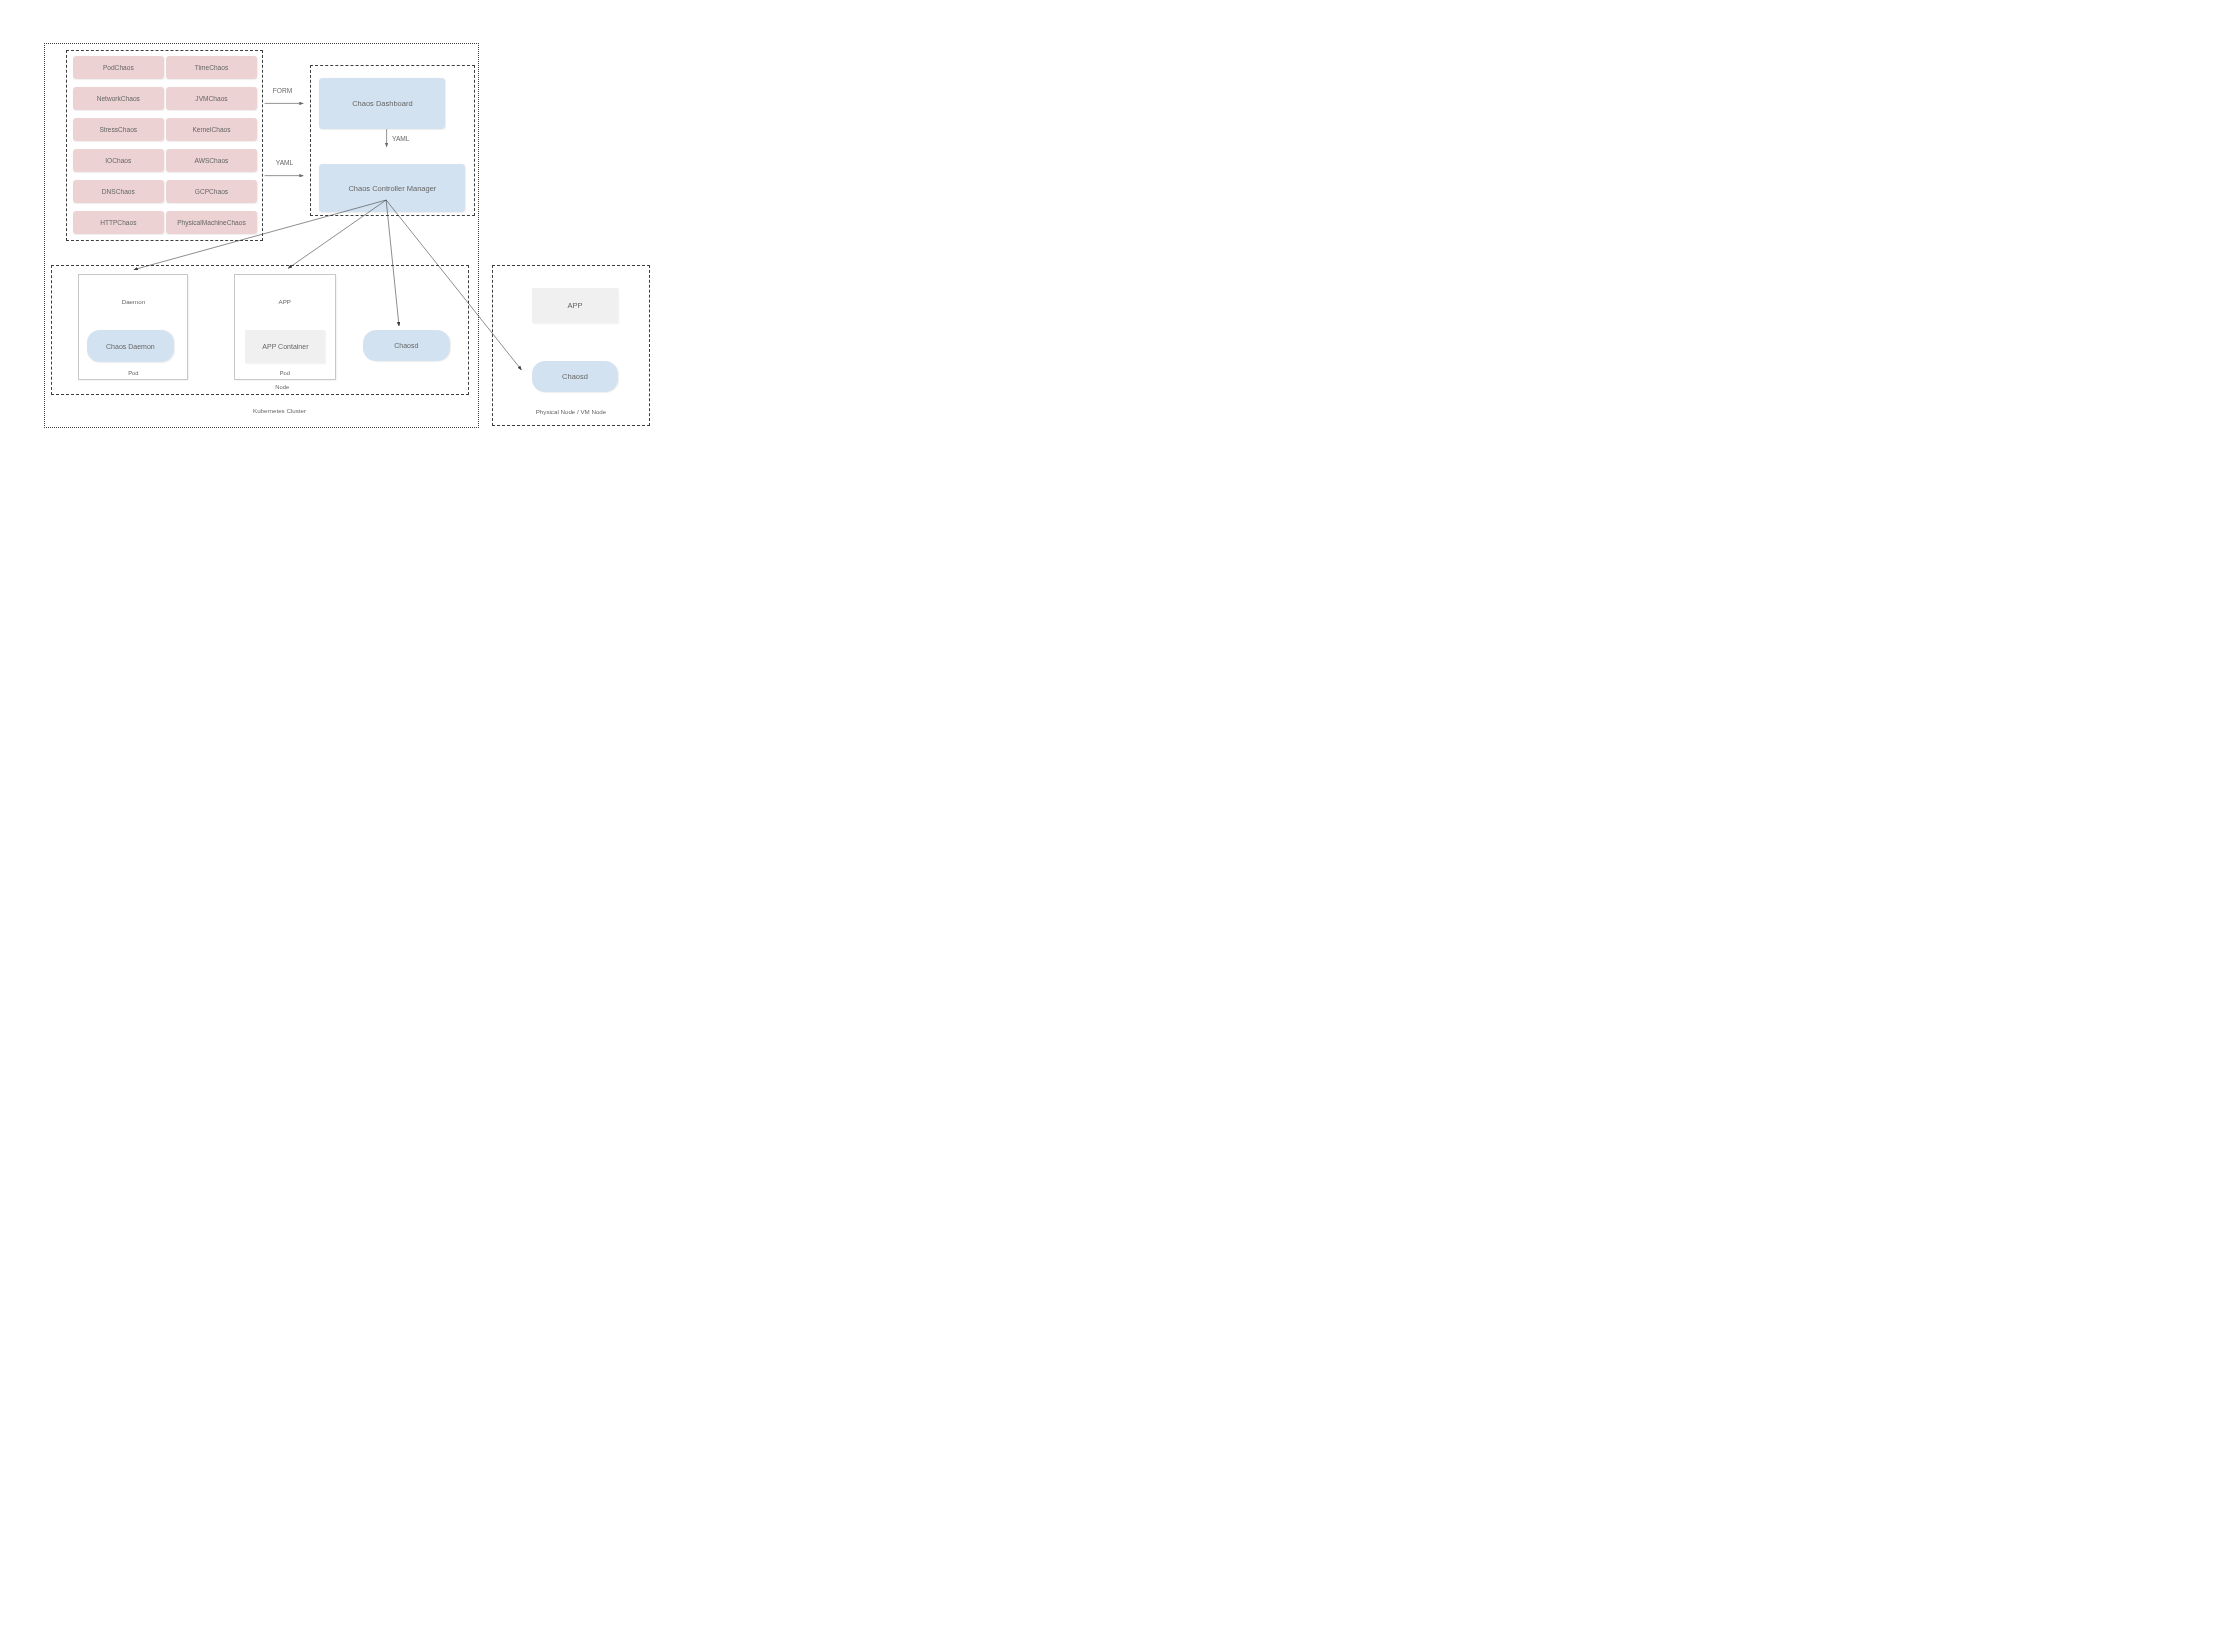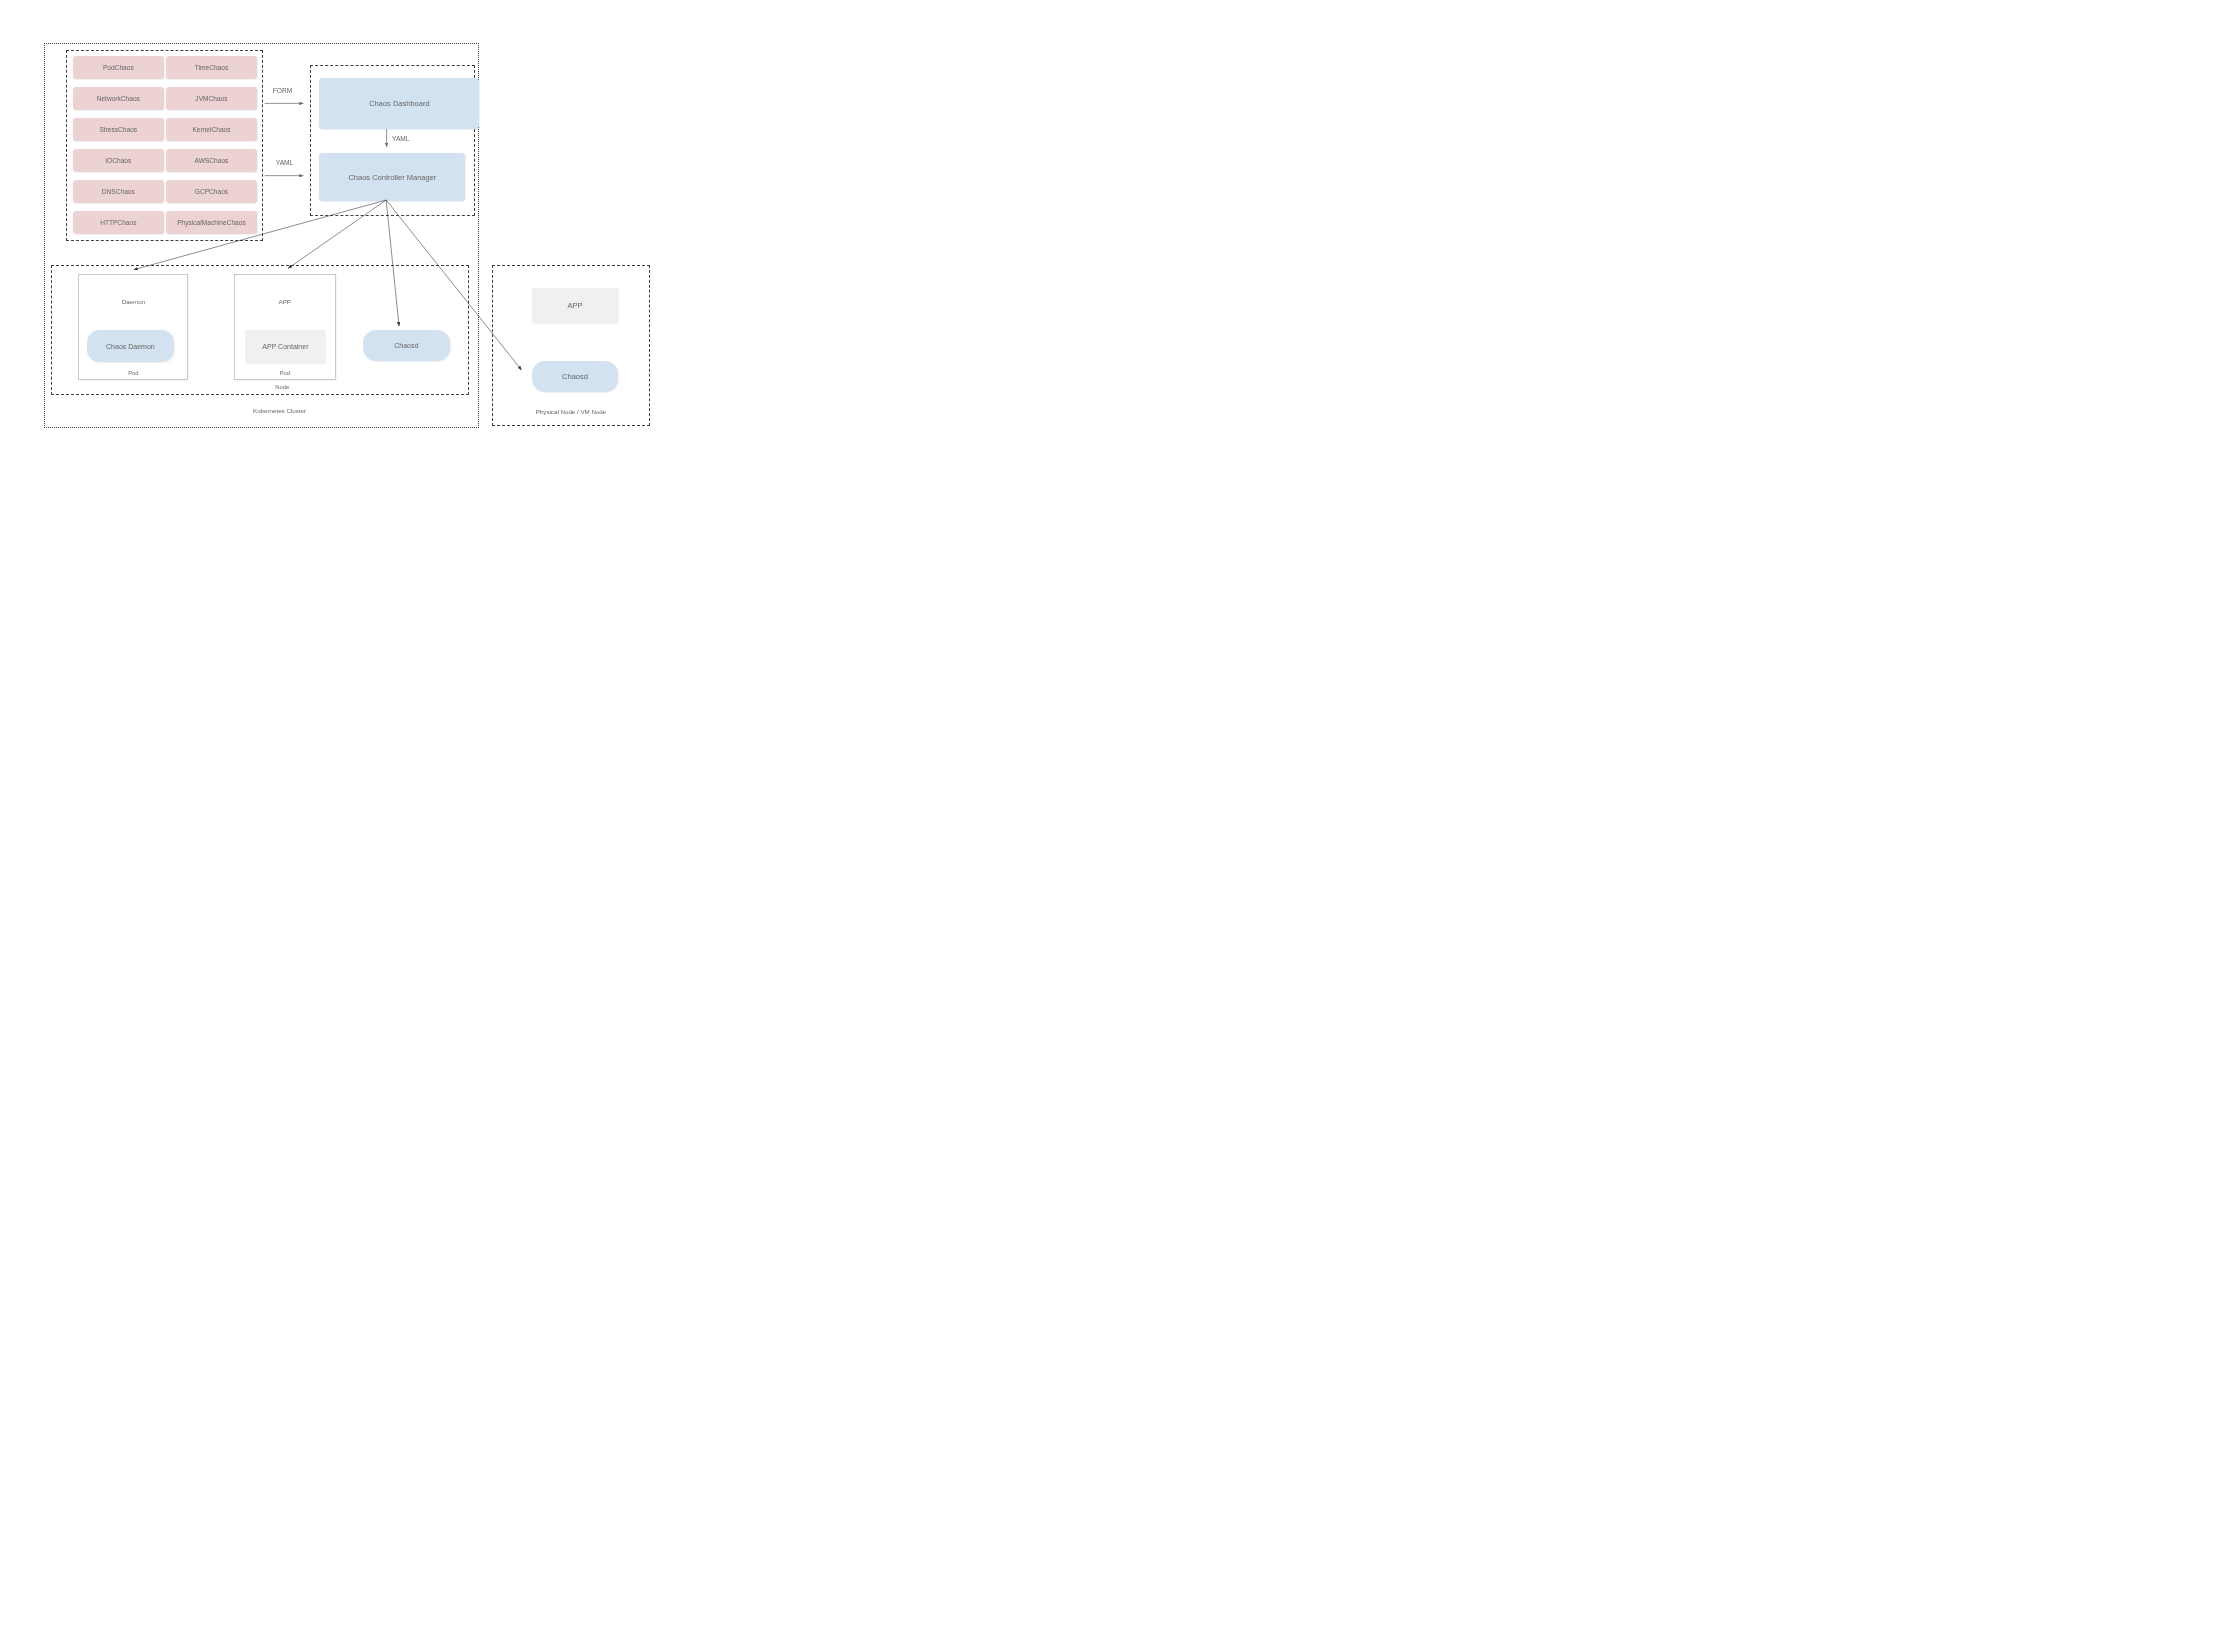--- a/index.html
+++ b/index.html
@@ -65,25 +65,25 @@
         <div class="chaos-cell">GCPChaos</div>
         <div class="chaos-cell">HTTPChaos</div>
         <div class="chaos-cell">PhysicalMachineChaos</div>
       </div>
     </div>
 
     <div class="edge-label" style="left:220px; top:43px; width:35px;">FORM</div>
     <div class="edge-label" style="left:222px; top:115px; width:35px;">YAML</div>
 
     <div class="dashed-box" style="left:265px; top:21px; width:165px; height:151px;">
-      <div class="blue-box rounded big-label" style="left:8.4px; top:12.4px; width:160px; height:51px;">
+      <div class="blue-box rounded big-label" style="left:8.4px; top:12.4px; width:126px; height:51px;">
         <span>Chaos Dashboard</span>
       </div>
       <div class="edge-label mid-label" style="left:81px; top:69px; width:31px; text-align:left;">YAML</div>
-      <div class="blue-box rounded big-label" style="left:8.4px; top:87px; width:146px; height:48px;">
+      <div class="blue-box rounded big-label" style="left:8.4px; top:98px; width:146px; height:48px;">
         <span>Chaos Controller Manager</span>
       </div>
     </div>
 
     <div class="dashed-box" style="left:5.8px; top:221px; width:418px; height:130px;">
 
       <div class="pod-box" style="left:26.6px; top:8.4px; width:110px; height:106px;">
         <div class="pod-title">Daemon</div>
         <div class="blue-box mid-label" style="left:7.5px; top:55px; width:87px; height:31.5px;">
           <span>Chaos Daemon</span>

